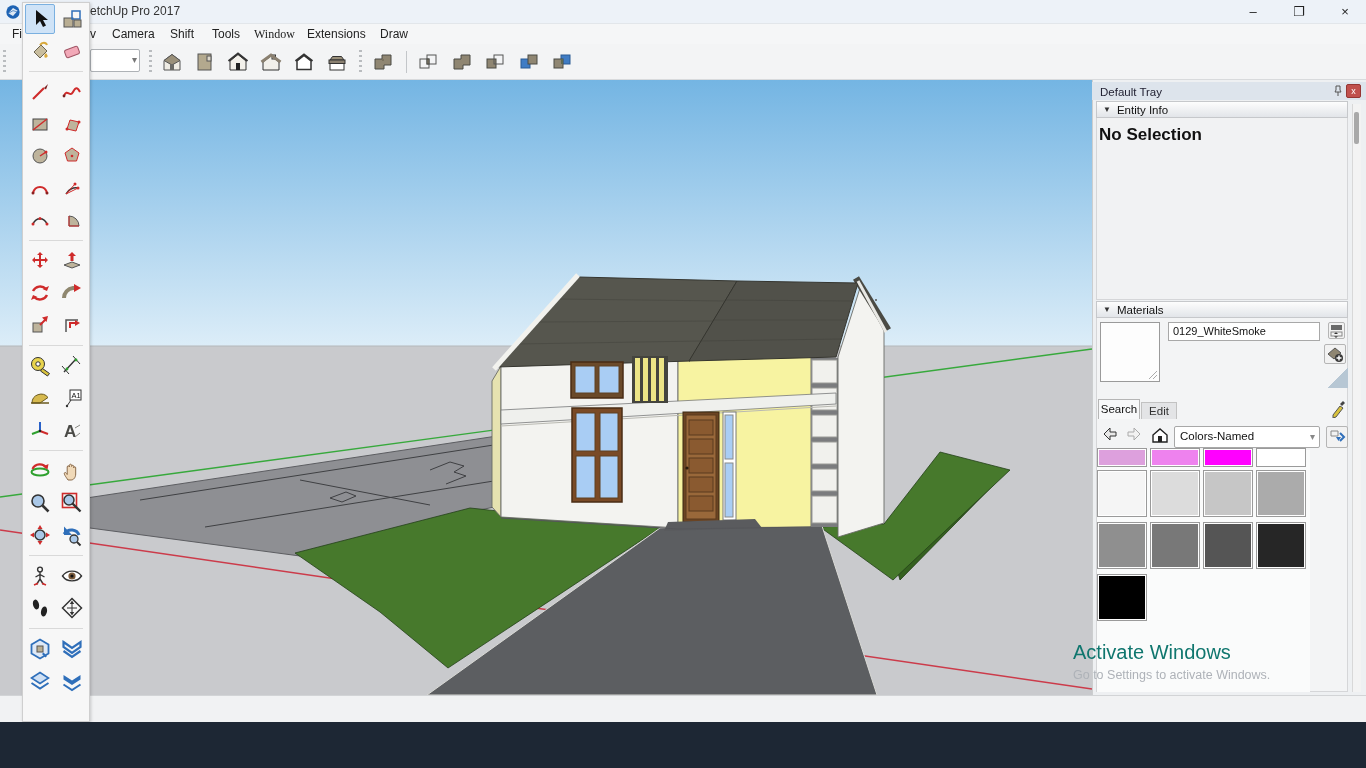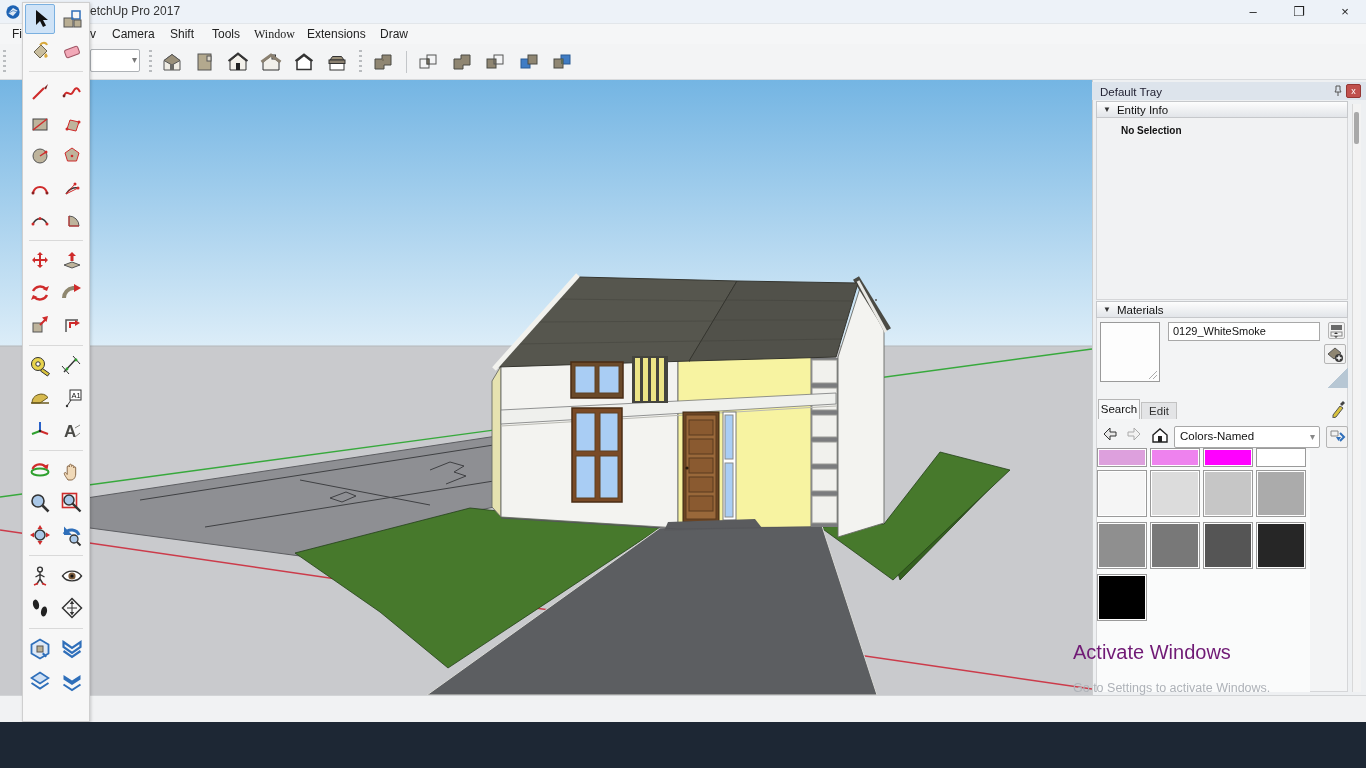--- a/index.html
+++ b/index.html
@@ -49,41 +49,41 @@
 
   
   #tray{left:1092px;top:80px;width:274px;height:615px;background:#eef0f2;border-left:1px solid #cccecf}
   #tray-title{left:1092px;top:82px;width:274px;height:18px;background:#dde4ec}
   #tray-title span{font-size:11.5px;color:#223;margin-left:8px;line-height:18px}
   .tray-close{background:#c0504d;color:#fff;font-size:9px;text-align:center;line-height:13px;border:1px solid #953634;border-radius:2px}
   .panel-hdr{background:linear-gradient(#fdfdfd,#e2e5e9);border:1px solid #c6c8cb;font-size:11.5px;color:#111;display:flex;align-items:center}
   .panel-hdr .tri{font-size:8px;margin:0 6px;color:#333}
   .panel-x{position:absolute;right:16px;width:15px;height:13px;background:#f4f4f4;border:1px solid #b9b9b9;color:#444;font-size:9px;line-height:11px;text-align:center;border-radius:2px}
   #entity-body{left:1096px;top:118px;width:252px;height:182px;background:#f1f2f3;border:1px solid #d5d6d8;border-top:none}
-  #no-selection{margin:7px 24px;font-size:10px;font-weight:bold;color:#111}
+  #no-selection{margin:7px 2px;font-size:17px;font-weight:bold;color:#111}
   #materials-body{left:1096px;top:318px;width:252px;height:374px;background:#f3f4f5;border:1px solid #d5d6d8;border-top:none}
   #mat-preview{left:1100px;top:322px;width:60px;height:60px;background:#fdfdfd;border:1px solid #9a9a9a}
   #mat-name{left:1168px;top:322px;width:152px;height:19px;background:#fff;border:1px solid #a8a8a8;font-size:11px;padding:2px 4px;color:#111}
   .mat-btn{background:#f2f2f2;border:1px solid #b5b5b5;border-radius:2px}
   #backface{left:1326px;top:368px;width:22px;height:20px;background:linear-gradient(135deg,#f3f4f5 50%,#b7c7d4 50%)}
   .tab{position:absolute;font-size:11.5px;color:#111;text-align:center}
   #tab-select{left:1098px;top:399px;width:42px;height:20px;background:#f7f8f9;border:1px solid #b5b5b5;border-bottom:none;line-height:19px}
   #tab-edit{left:1141px;top:402px;width:36px;height:17px;background:#e3e4e6;border:1px solid #c2c2c2;border-bottom:none;line-height:16px;color:#333}
   .navbtn{position:absolute;top:427px;width:20px;height:18px;text-align:center;line-height:17px;font-size:12px}
   #collection{left:1174px;top:426px;width:146px;height:22px;background:#fff;border:1px solid #a8a8a8;border-radius:2px;font-size:11.5px;color:#111;padding:3px 5px}
   #collection .chev{position:absolute;right:4px;top:4px;color:#888;font-size:10px}
   #swatch-area{left:1097px;top:450px;width:213px;height:242px;background:#fafbfb}
   .swatch{position:absolute;border:1px solid #9a9a9a;box-shadow:inset 0 0 0 1px #fff}
   #tray-scroll{left:1352px;top:104px;width:9px;height:588px;background:#f3f3f3;border-left:1px solid #d8d8d8}
   #tray-thumb{left:1354px;top:112px;width:5px;height:32px;background:#a9a9a9;border-radius:2px}
 
   
   #watermark{left:1073px;top:641px;z-index:5;pointer-events:none}
-  #watermark .l1{font-size:20px;color:#701a75}
-  #watermark .l2{font-size:12.5px;color:#aeb2b8;margin-top:17px}
+  #watermark .l1{font-size:20px;color:#0f766e}
+  #watermark .l2{font-size:12.5px;color:#aeb2b8;margin-top:4px}
 
   
   #statusbar{left:0;top:695px;width:1366px;height:27px;background:#f1f2f3;border-top:1px solid #d2d4d6;z-index:20}
   #geo-icon{left:3px;top:699px;width:16px;height:16px;border:1.5px solid #9aa0a6;border-radius:50%;color:#9aa0a6;font-size:10px;text-align:center;line-height:13px}
   #hint{left:95px;top:701px;font-size:12px;color:#1a1a1a}
   #meas-sep{left:1048px;top:699px;width:1px;height:18px;background:#b9bbbd}
   #meas-label{left:1058px;top:701px;font-size:11.5px;color:#111}
   #meas-input{left:1146px;top:697px;width:213px;height:21px;background:#fdfdfd;border:1px solid #9db6d2}
 
   

